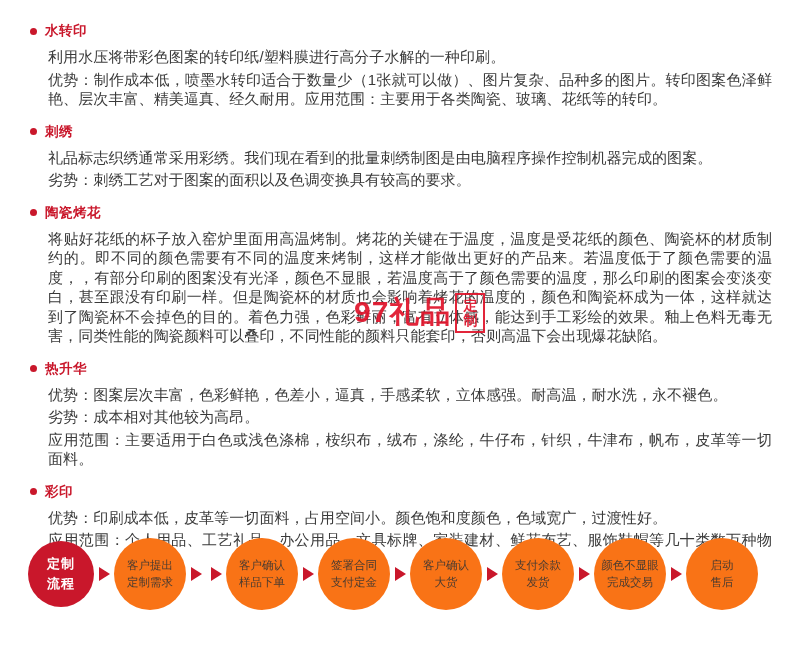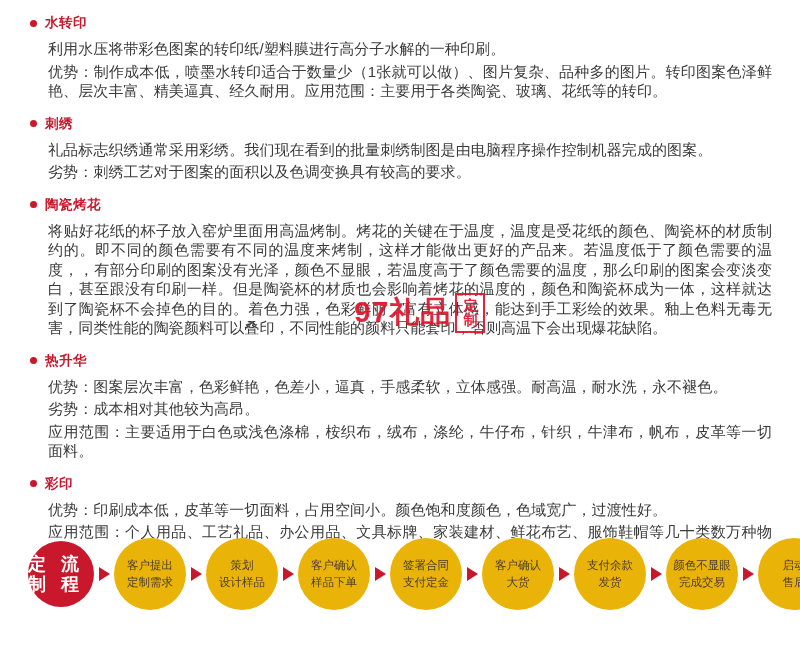--- a/index.html
+++ b/index.html
@@ -23,20 +23,21 @@
     padding: 14px 28px 0 28px;
   }
   .section {
     margin-bottom: 14px;
   }
   .sec-head {
     display: flex;
     align-items: center;
     gap: 8px;
     margin-bottom: 7px;
+    margin-top: 8px;
   }
   .bullet {
     width: 7px;
     height: 7px;
     border-radius: 50%;
     background: #c9172b;
     flex: 0 0 auto;
     margin-left: 2px;
   }
   .sec-title {
@@ -98,34 +99,34 @@
     align-items: center;
     gap: 0;
   }
   .flow-badge {
     width: 66px;
     height: 66px;
     border-radius: 50%;
     background: #c9172b;
     color: #ffffff;
     display: flex;
-    flex-direction: row;
+    flex-direction: column;
     align-items: center;
     justify-content: center;
-    font-size: 18px;
+    font-size: 13px;
     font-weight: bold;
     line-height: 20px;
     letter-spacing: 1px;
     flex: 0 0 auto;
   }
   .flow-step {
     width: 72px;
     height: 72px;
     border-radius: 50%;
-    background: #eab308;
+    background: #f97316;
     color: #4a3b30;
     display: flex;
     flex-direction: column;
     align-items: center;
     justify-content: center;
     font-size: 11.5px;
     line-height: 17px;
     text-align: center;
     flex: 0 0 auto;
   }
@@ -223,24 +224,20 @@
       </div>
 
     <div class="flow-step">
       <span>客户提出</span>
       <span>定制需求</span>
     </div>
     <div class="flow-arrow">
         <span></span>
       </div>
 
-    <div class="flow-step">
-      <span>策划</span>
-      <span>设计样品</span>
-    </div>
     <div class="flow-arrow">
         <span></span>
       </div>
 
     <div class="flow-step">
       <span>客户确认</span>
       <span>样品下单</span>
     </div>
     <div class="flow-arrow">
         <span></span>

